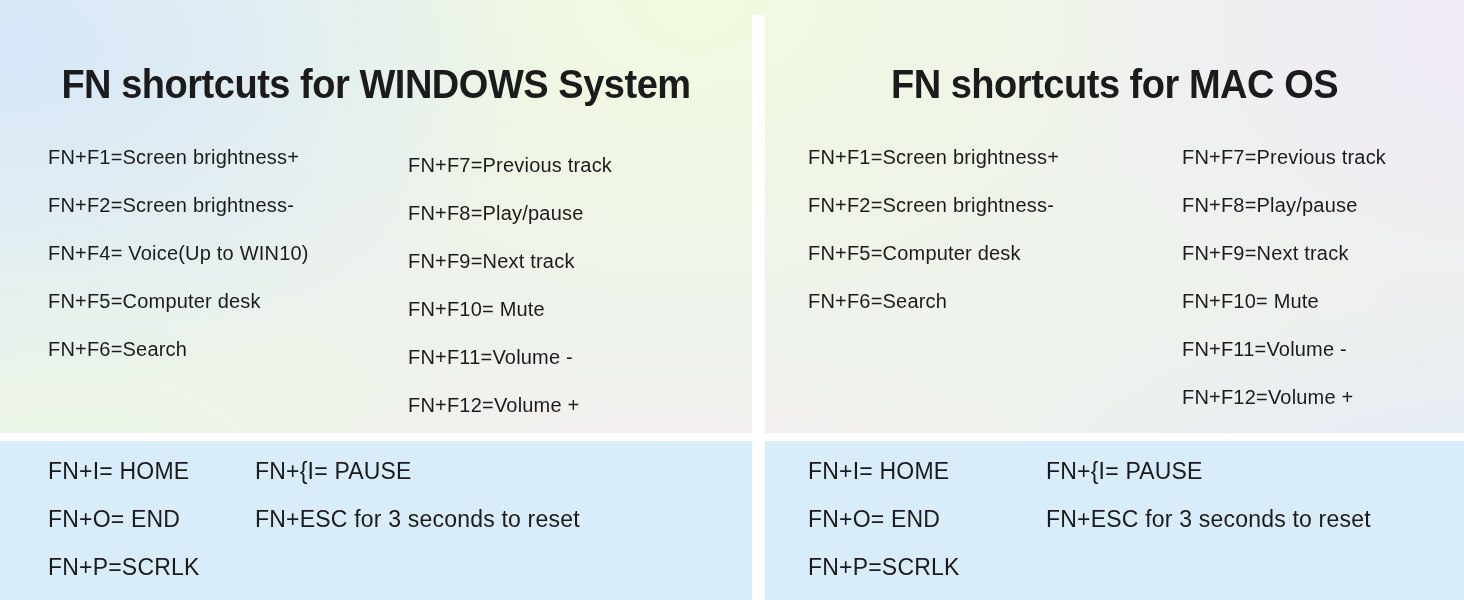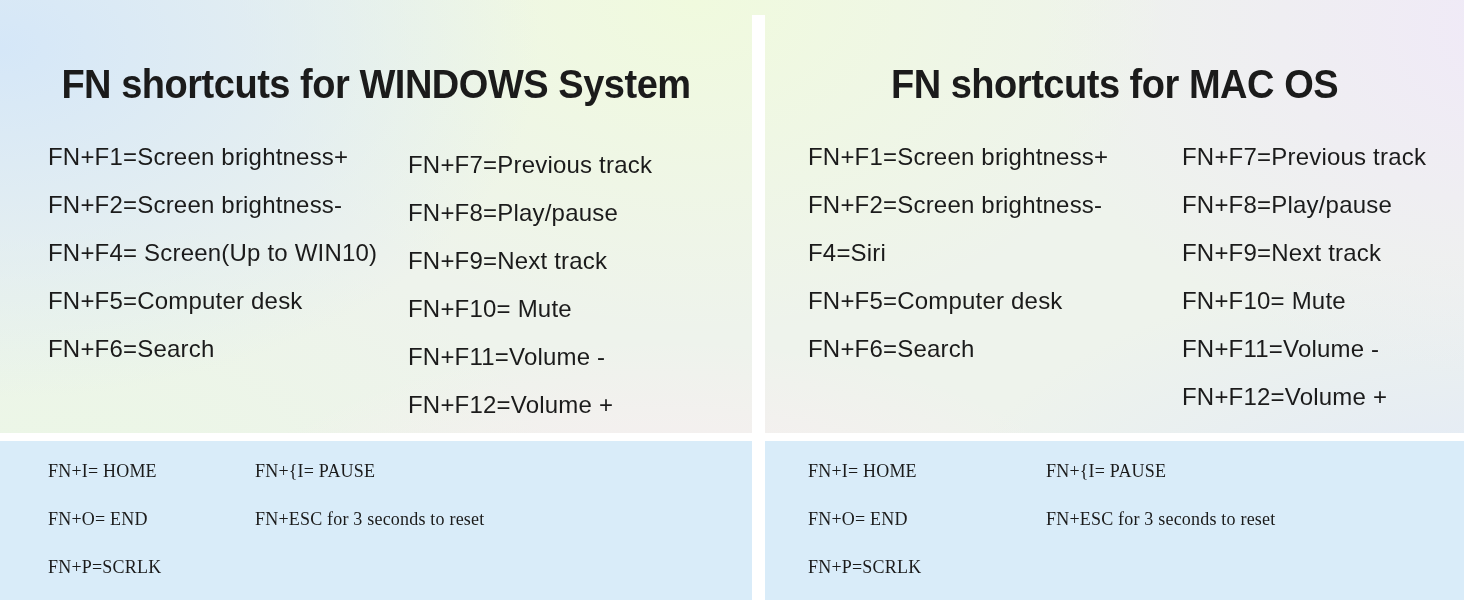--- a/index.html
+++ b/index.html
@@ -51,42 +51,42 @@
     transform: scaleX(0.95);
     white-space: nowrap;
   }
   .title-left  { left: 0;     width: 752px; }
   .title-right { left: 765px; width: 699px; }
   .col { position: absolute; }
   .row {
     height: 48px;
     display: flex;
     align-items: center;
-    font-size: 24px;
+    font-size: 20px;
     letter-spacing: 0.2px;
     white-space: nowrap;
   }
-  .extra-row { font-size: 18px; font-family: Liberation Serif, serif; }
+  .extra-row { font-size: 23px; }
 </style>
 </head>
 <body>
 
 <div class="page" style="color: rgb(27, 27, 27);">
 
   <div class="h-band" style="background: rgb(255, 255, 255);"></div>
   <div class="extra-section extra-left" style="background: rgb(217, 236, 249);"></div>
   <div class="extra-section extra-right" style="background: rgb(217, 236, 249);"></div>
   <div class="v-divider" style="background: rgb(255, 255, 255);"></div>
 
   <h1 class="panel-title title-left">FN shortcuts for WINDOWS System</h1>
 
   <div class="col" style="left:48px; top:133px;">
     <div class="row">FN+F1=Screen brightness+</div>
     <div class="row">FN+F2=Screen brightness-</div>
-    <div class="row">FN+F4= Screen(Up to WIN10)</div>
+    <div class="row">FN+F4= Voice(Up to WIN10)</div>
     <div class="row">FN+F5=Computer desk</div>
     <div class="row">FN+F6=Search</div>
   </div>
 
   <div class="col" style="left:408px; top:141px;">
     <div class="row">FN+F7=Previous track</div>
     <div class="row">FN+F8=Play/pause</div>
     <div class="row">FN+F9=Next track</div>
     <div class="row">FN+F10= Mute</div>
     <div class="row">FN+F11=Volume -</div>
@@ -102,21 +102,20 @@
   <div class="col" style="left:255px; top:447px;">
     <div class="row extra-row">FN+{I= PAUSE</div>
     <div class="row extra-row">FN+ESC for 3 seconds to reset</div>
   </div>
 
   <h1 class="panel-title title-right">FN shortcuts for MAC OS</h1>
 
   <div class="col" style="left:808px; top:133px;">
     <div class="row">FN+F1=Screen brightness+</div>
     <div class="row">FN+F2=Screen brightness-</div>
-    <div class="row">F4=Siri</div>
     <div class="row">FN+F5=Computer desk</div>
     <div class="row">FN+F6=Search</div>
   </div>
 
   <div class="col" style="left:1182px; top:133px;">
     <div class="row">FN+F7=Previous track</div>
     <div class="row">FN+F8=Play/pause</div>
     <div class="row">FN+F9=Next track</div>
     <div class="row">FN+F10= Mute</div>
     <div class="row">FN+F11=Volume -</div>

